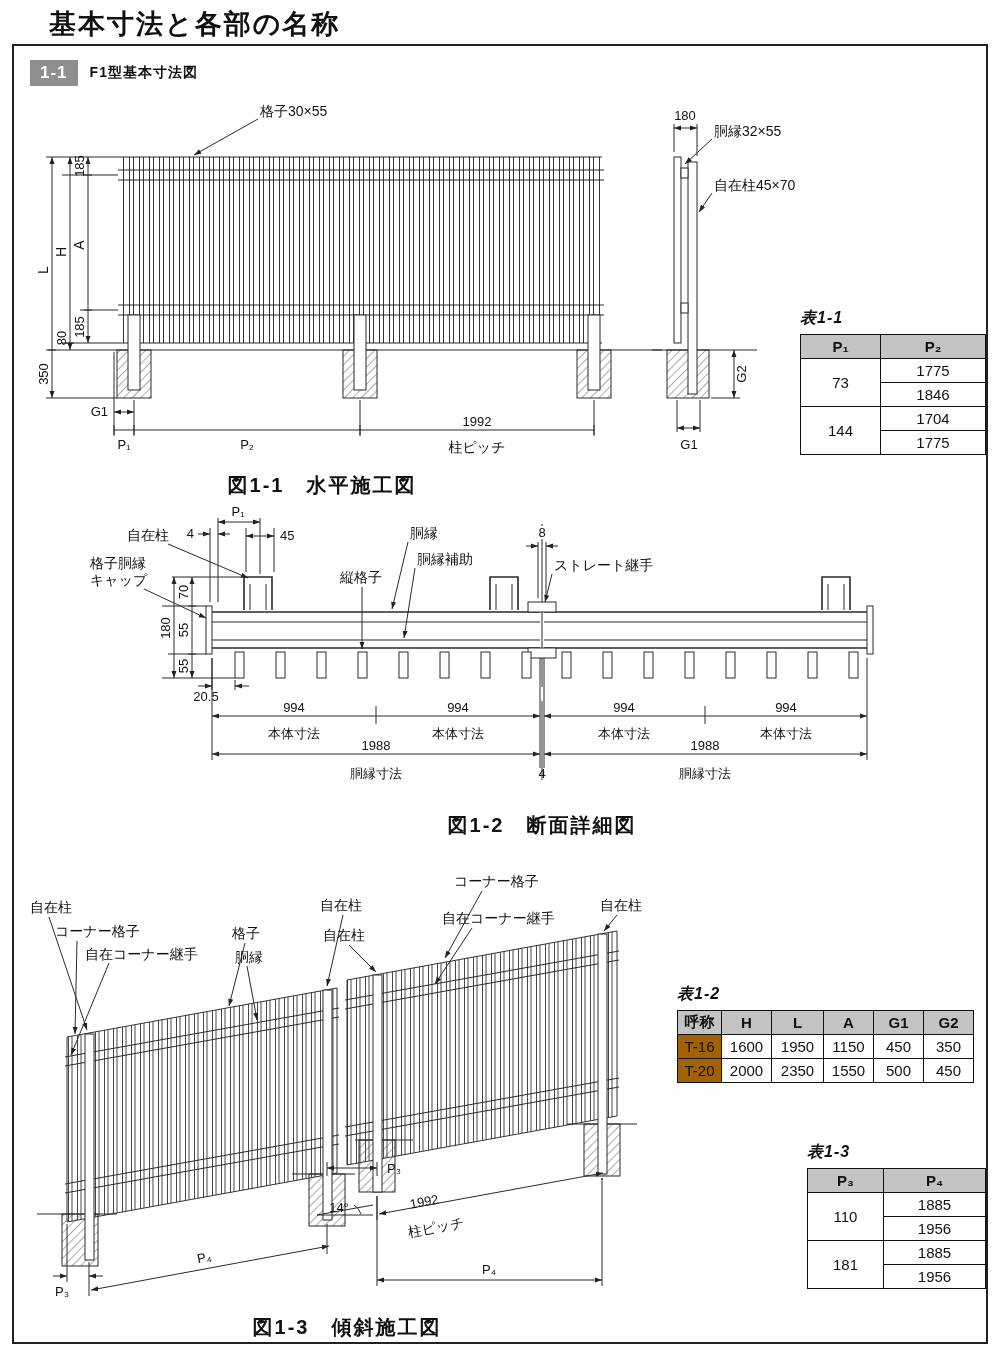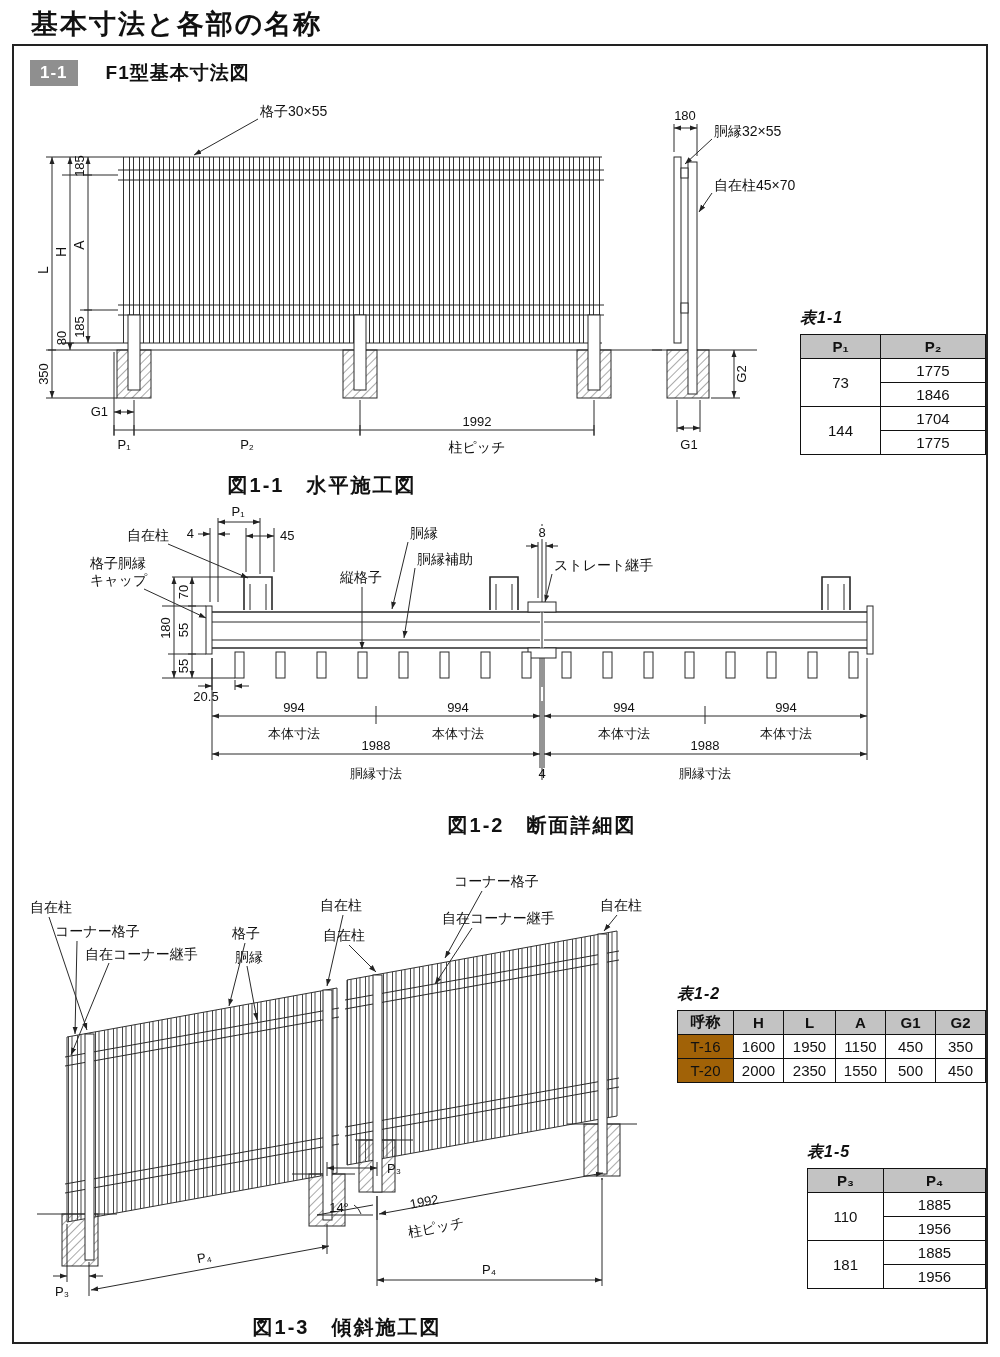--- a/index.html
+++ b/index.html
@@ -1,25 +1,25 @@
 <!DOCTYPE html>
 <html><head>
 <meta charset="utf-8">
 <style>
   * { margin:0; padding:0; box-sizing:border-box; }
   html,body { background:#fff; }
   body {
     width:1000px; height:1357px; position:relative;
     font-family:"Liberation Sans","DejaVu Sans",sans-serif; color:#111;
   }
-  .page-title { position:absolute; left:31px; top:6px; font-size:27px; font-weight:bold; letter-spacing:2px; }
+  .page-title { position:absolute; left:49px; top:6px; font-size:27px; font-weight:bold; letter-spacing:2px; }
   .main-box { position:absolute; left:12px; top:44px; width:976px; height:1300px; border:2px solid #222; background:#fff; }
-  .section-row { position:absolute; left:16px; top:14px; display:flex; align-items:center; gap:28px; }
+  .section-row { position:absolute; left:16px; top:14px; display:flex; align-items:center; gap:12px; }
   .badge { background:#8f8f8f; color:#fff; font-weight:bold; font-size:17px; padding:3px 10px; letter-spacing:1px; }
-  .section-title { font-size:19px; font-weight:bold; letter-spacing:1px; }
+  .section-title { font-size:14px; font-weight:bold; letter-spacing:1px; }
   .fig-caption { position:absolute; font-size:20px; font-weight:bold; letter-spacing:2px; text-align:center; width:300px; }
   .tbl-block { position:absolute; }
   .tbl-title { font-size:16px; font-weight:bold; margin-bottom:5px; letter-spacing:1px;font-style:italic; }
   table { border-collapse:collapse; background:#fff; }
   th, td { border:1.6px solid #111; text-align:center; font-size:15px; padding:1px 5px; height:24px; }
   th { background:#c3c3c3; font-weight:bold; }
   td.rowhead { background:#a16207; font-weight:normal; }
   svg { position:absolute; overflow:visible; }
   svg text { font-family:"Liberation Sans","DejaVu Sans",sans-serif; fill:#111; }
   .thin  { stroke:#2a2a2a; stroke-width:1; fill:none; }
@@ -394,21 +394,21 @@
       <line x1="86" y1="414" x2="72" y2="414" class="dim" marker-end="url(#ar3)"></line>
       <text x="45" y="434" text-anchor="middle" class="num">P₃</text>
     </g>
   </svg>
 
   <div class="tbl-block" style="left:663px;top:938px">
     <div class="tbl-title">表1-2</div>
     <table>
       <thead>
         <tr>
-          <th style="width:56px">呼称</th>
+          <th style="width:44px">呼称</th>
           <th style="width:50px">H</th>
           <th style="width:52px">L</th>
           <th style="width:50px">A</th>
           <th style="width:50px">G1</th>
           <th style="width:50px">G2</th>
         </tr>
       </thead>
       <tbody>
         <tr>
           <td class="rowhead">T-16</td>
@@ -424,21 +424,21 @@
           <td>2350</td>
           <td>1550</td>
           <td>500</td>
           <td>450</td>
         </tr>
       </tbody>
     </table>
   </div>
 
   <div class="tbl-block" style="left:793px;top:1096px">
-    <div class="tbl-title">表1-5</div>
+    <div class="tbl-title">表1-3</div>
     <table>
       <thead>
         <tr>
           <th style="width:76px">P₃</th>
           <th style="width:102px">P₄</th>
         </tr>
       </thead>
       <tbody>
         <tr>
           <td rowspan="2">110</td>

